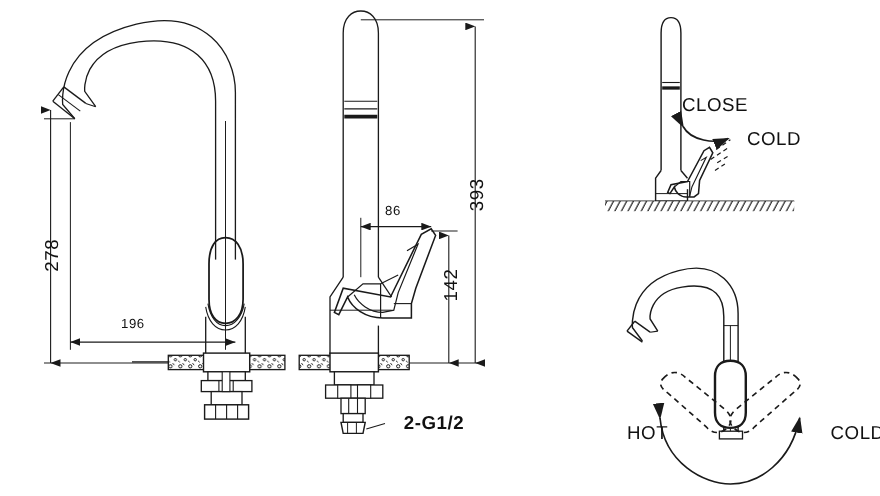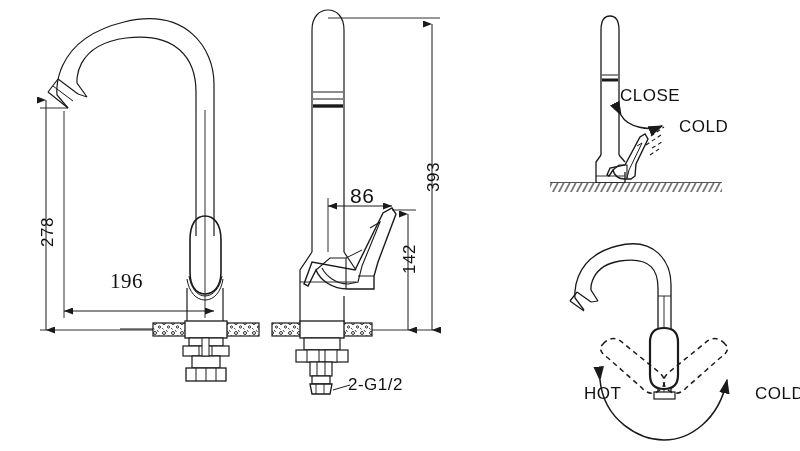--- a/index.html
+++ b/index.html
@@ -11,21 +11,21 @@
     overflow:hidden;
   }
   #sheet svg{position:absolute;left:0;top:0;}
   .lbl{
     position:absolute;
     font-family:"Liberation Sans", sans-serif;
     color:#111111;
     white-space:nowrap;
     letter-spacing:0.5px;
   }
-  .dim-h{font-size:21px;}
+  .dim-h{font-size:12px;}
   .dim-v{font-size:17px;transform-origin:left top;}
   .anno{font-size:17px;text-align:center;}
 </style>
 </head>
 <body>
 
 <div id="sheet">
 
   <svg width="800" height="451" viewBox="0 0 800 451">
     <defs>
@@ -253,31 +253,31 @@
       </g>
 
       <g stroke-width="1.5">
         <path d="M600,380 C604,421 640,440 664,440 C690,440 719,420 727,380" marker-start="url(#arrThin)" marker-end="url(#arrThin)" fill="none"></path>
       </g>
     </g>
   </svg>
 
   <div class="lbl dim-v" style="left:38px; top:247px; transform:rotate(-90deg);">278</div>
 
-  <div class="lbl dim-h" style="left:110px; top:269px;font-family:Liberation Serif, serif;">196</div>
+  <div class="lbl dim-h" style="left:110px; top:287px;">196</div>
 
   <div class="lbl dim-v" style="left:424px; top:192px; transform:rotate(-90deg);">393</div>
 
   <div class="lbl dim-h" style="left:350px; top:184px;">86</div>
 
   <div class="lbl dim-v" style="left:400px; top:274px; transform:rotate(-90deg);">142</div>
 
-  <div class="lbl anno" style="left:348px; top:375px;">2-G1/2</div>
+  <div class="lbl anno" style="left:367px; top:375px;font-weight:bold;">2-G1/2</div>
 
   <div class="lbl anno" style="left:620px; top:86px;">CLOSE</div>
 
   <div class="lbl anno" style="left:679px; top:117px;">COLD</div>
 
-  <div class="lbl anno" style="left:584px; top:384px;">HOT</div>
+  <div class="lbl anno" style="left:570px; top:384px;">HOT</div>
 
   <div class="lbl anno" style="left:709px; top:384px;margin-left:46px;">COLD</div>
 
 </div>
 
 </body></html>

